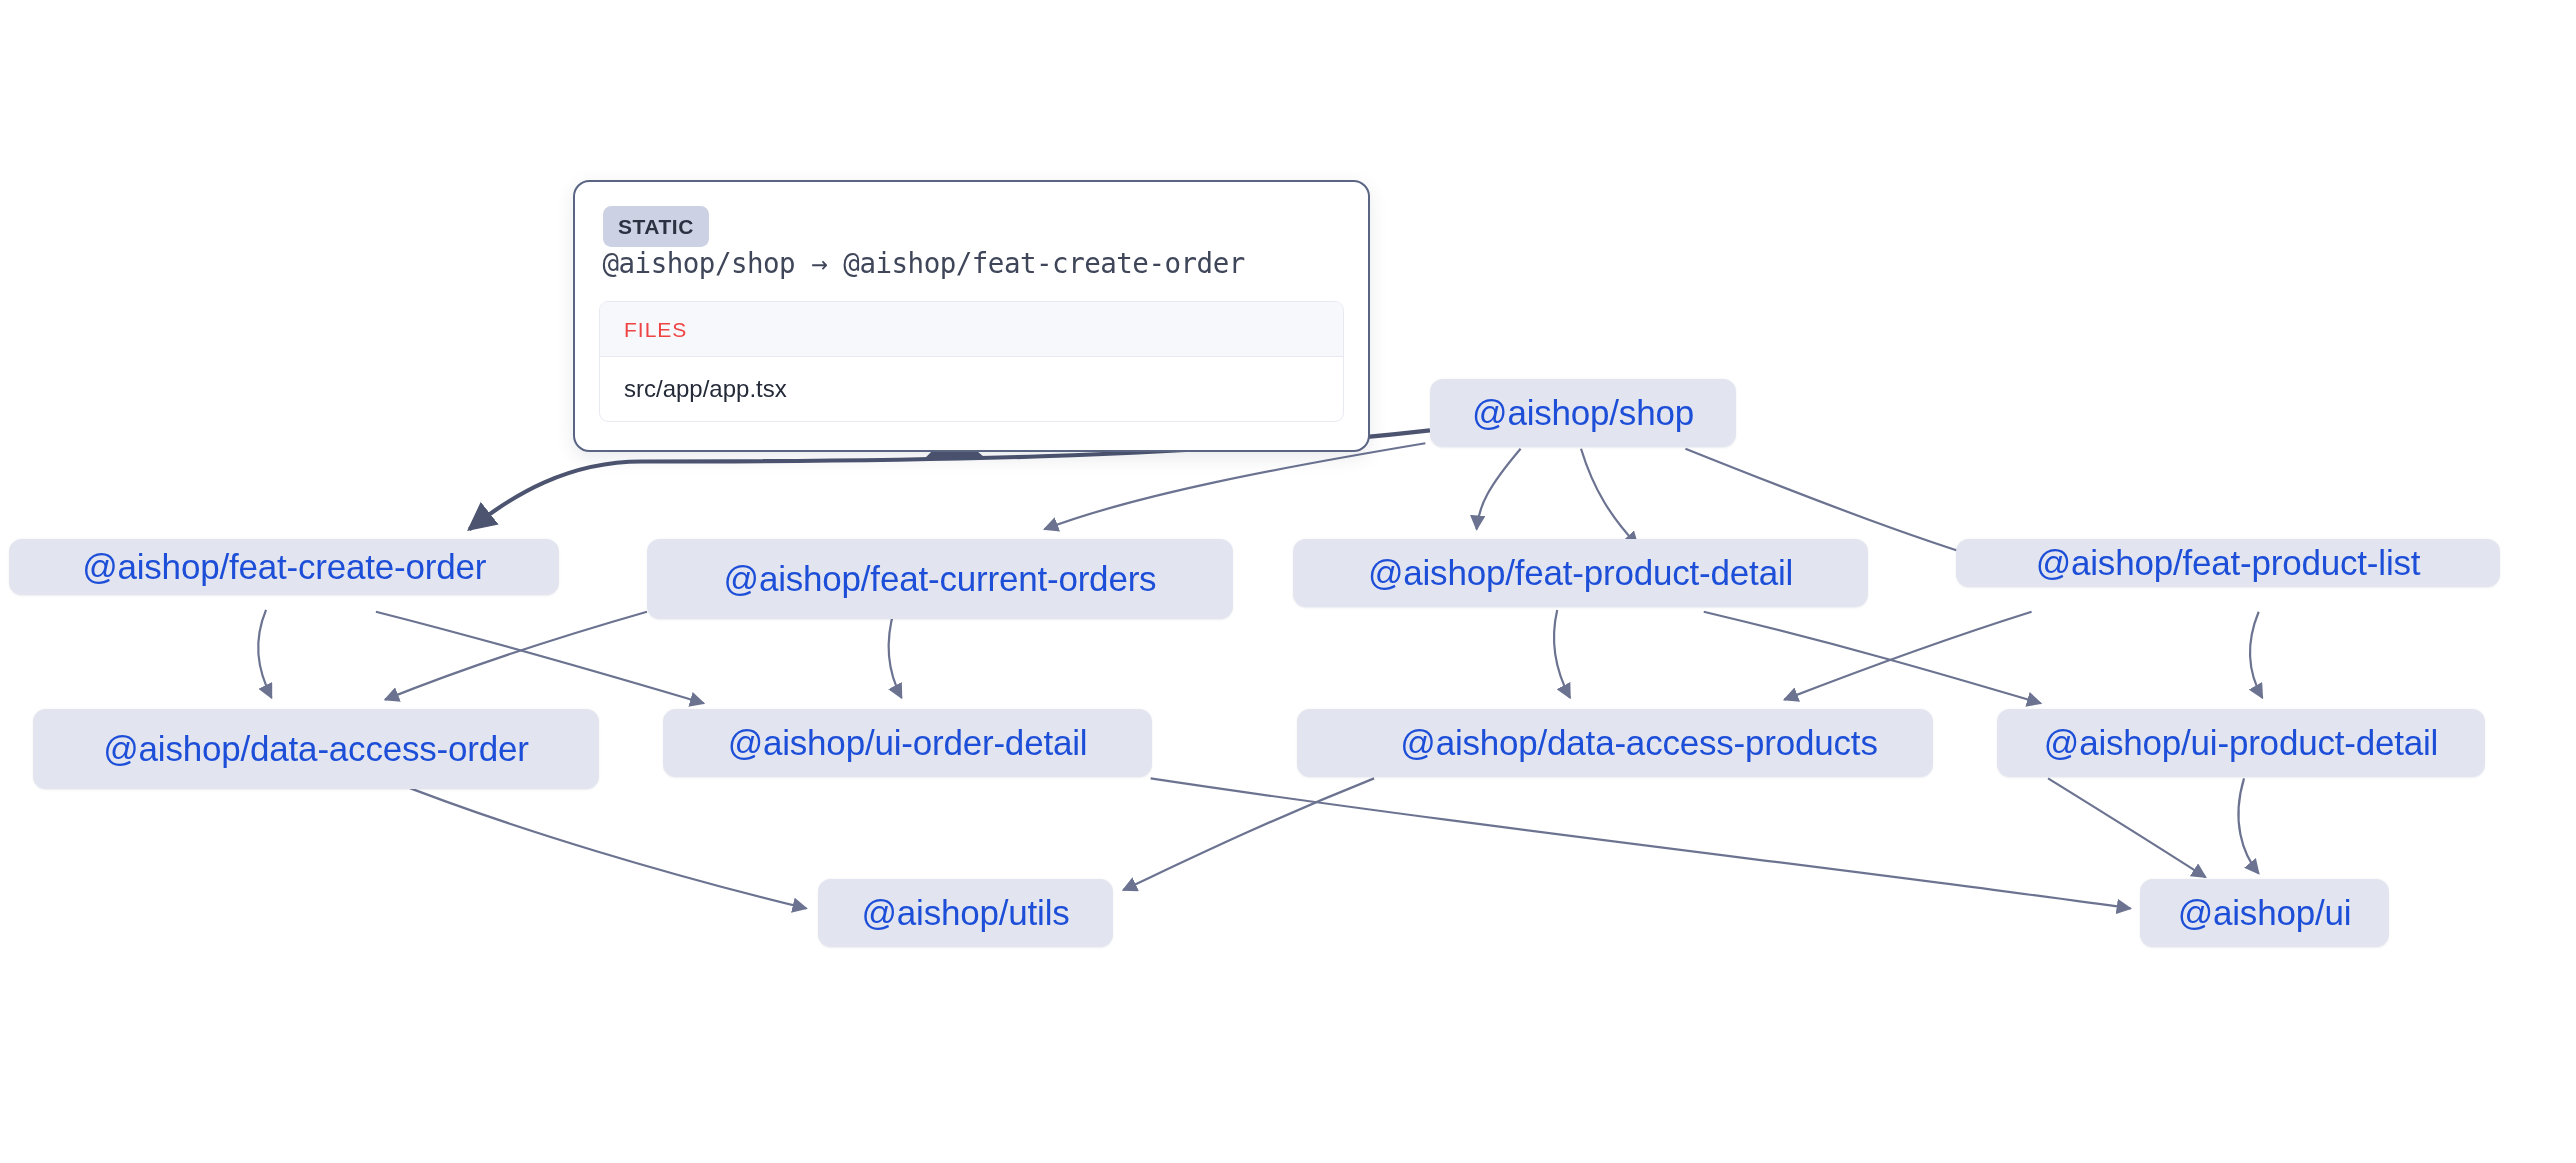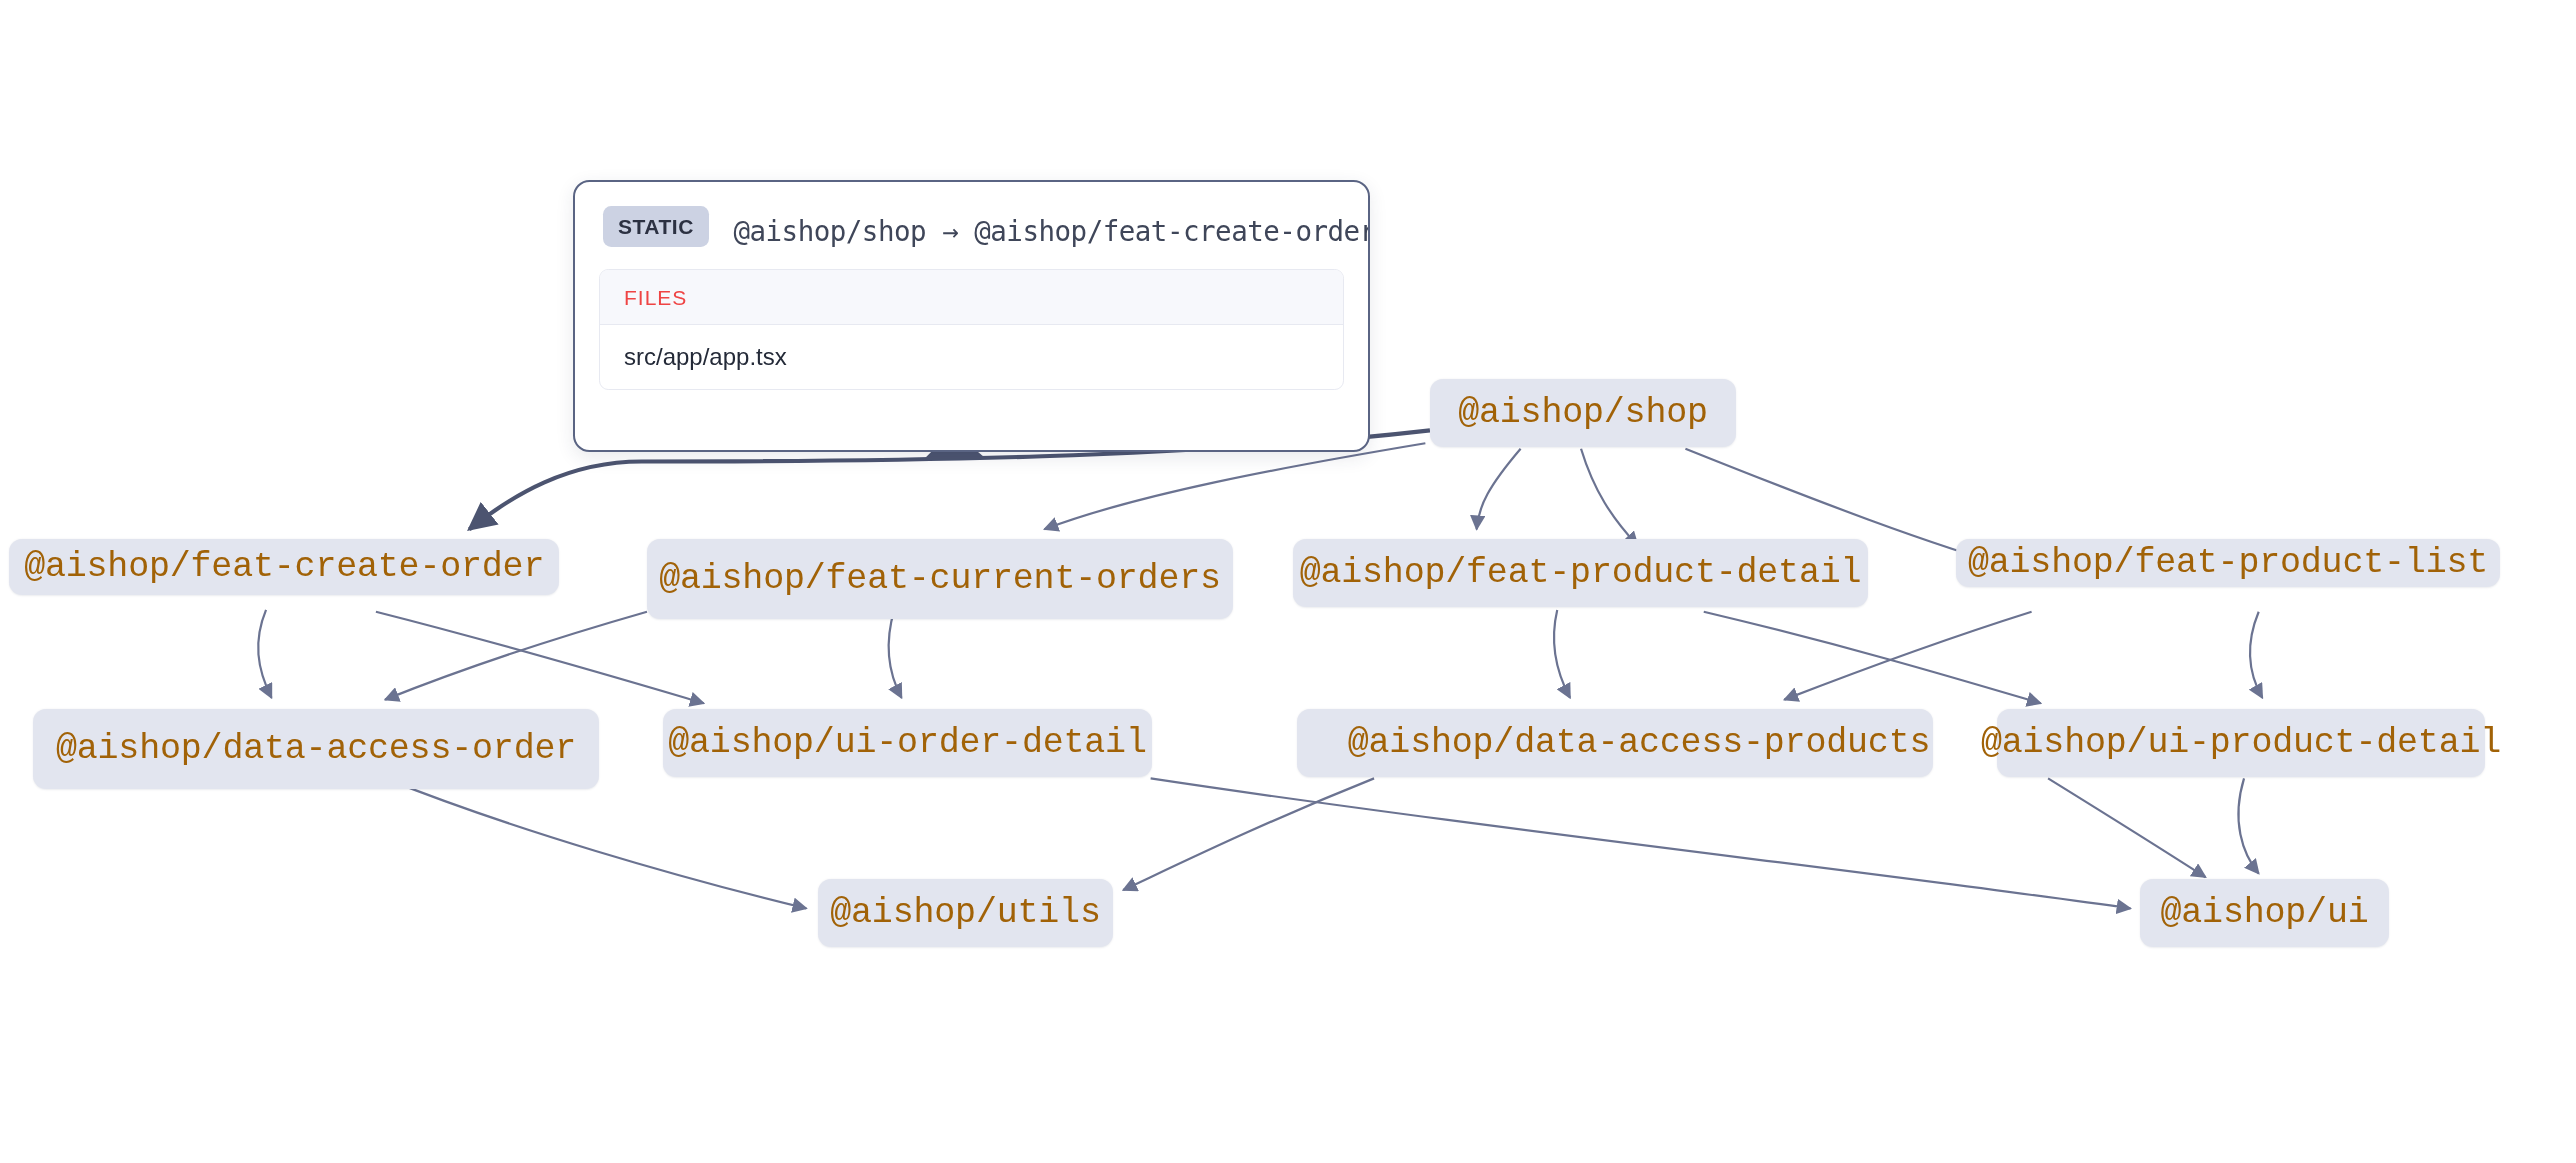--- a/index.html
+++ b/index.html
@@ -31,44 +31,44 @@
   }
 
   .node {
     position: absolute;
     box-sizing: border-box;
     background: #e2e5ef;
     border-radius: 13px;
     display: flex;
     align-items: center;
     justify-content: center;
-    color: #a16207;
+    color: #1d4ed8;
     font-size: 35px;
-    font-family: Liberation Mono, monospace;
+    font-family: Liberation Sans, sans-serif;
     letter-spacing: -0.2px;
     white-space: nowrap;
     box-shadow: 0 0.9px 1.8px rgba(60, 68, 95, 0.10);
   }
 
   
   #detail-card {
     position: absolute;
     box-sizing: border-box;
     background: #ffffff;
     border: 2.7px solid #5a6483;
     border-radius: 16.5px;
     box-shadow: 0 5.5px 18.3px rgba(40, 48, 75, 0.10);
     overflow: hidden;
     z-index: 20;
   }
   .card-head {
     display: flex;
-    align-items: flex-end;
-    gap: 24px;
+    align-items: flex-start;
     padding: 24px 27.5px 16.5px 27.5px;
+    flex-direction: column;
   }
   .badge {
     background: #ccd2e3;
     color: #2c3142;
     font-size: 21px;
     font-weight: bold;
     letter-spacing: 0.5px;
     border-radius: 8.2px;
     padding: 10px 15.6px;
     line-height: 1;

